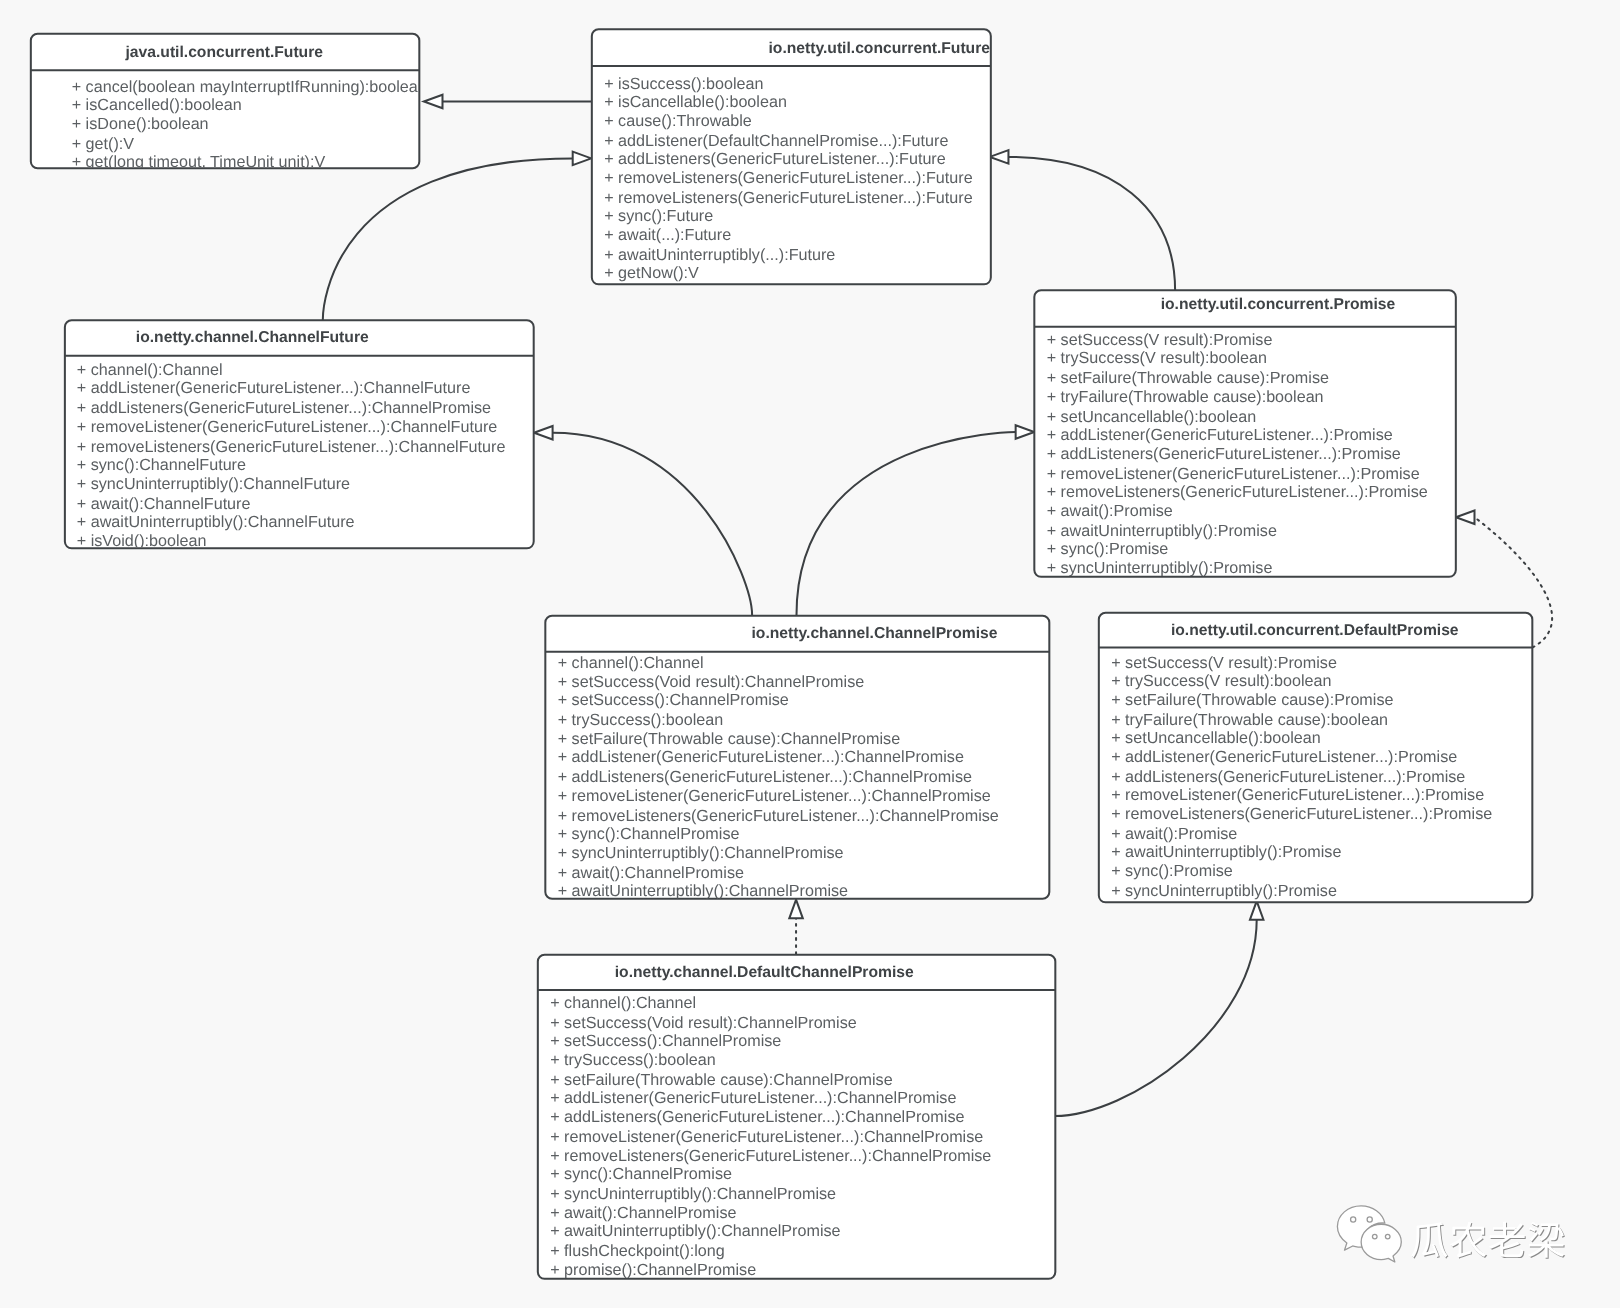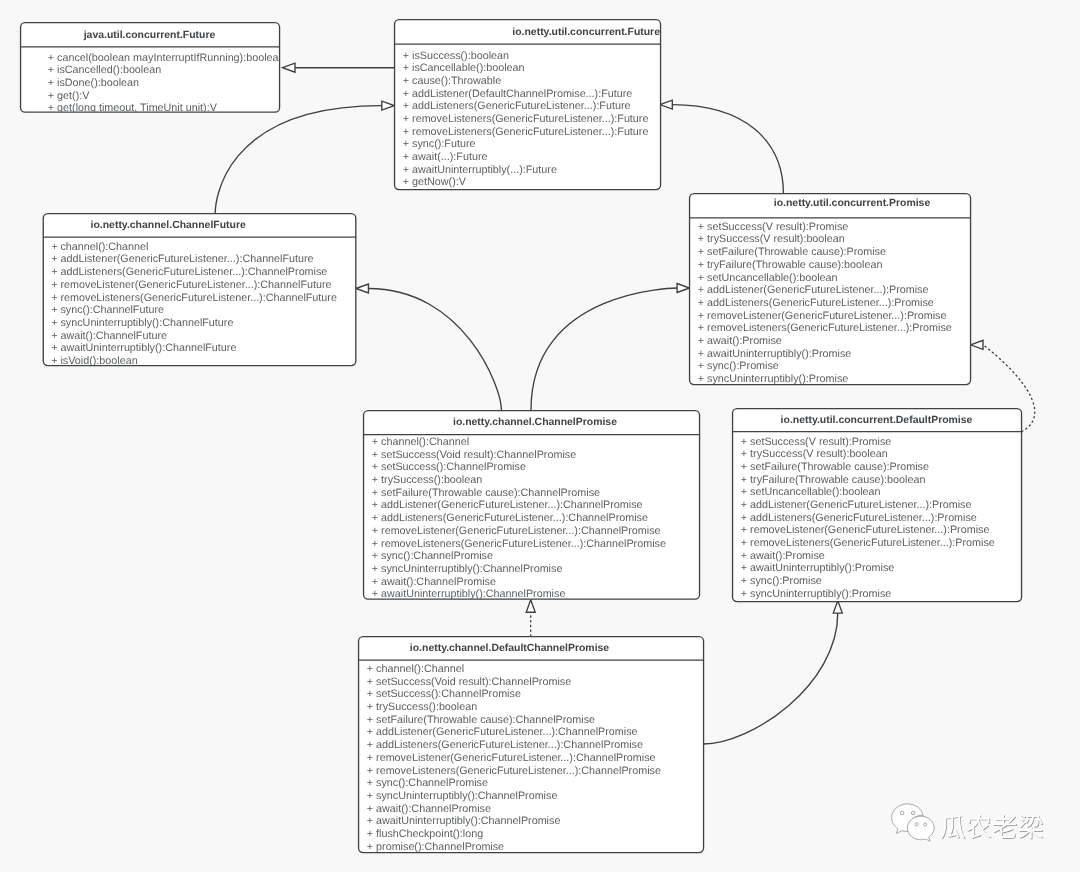--- a/index.html
+++ b/index.html
@@ -141,21 +141,21 @@
     <div class="m">+ addListeners(GenericFutureListener...):Promise</div>
     <div class="m">+ removeListener(GenericFutureListener...):Promise</div>
     <div class="m">+ removeListeners(GenericFutureListener...):Promise</div>
     <div class="m">+ await():Promise</div>
     <div class="m">+ awaitUninterruptibly():Promise</div>
     <div class="m">+ sync():Promise</div>
     <div class="m">+ syncUninterruptibly():Promise</div>
   </div>
 </div>
 <div class="uml" style="left:363px;top:410px;width:336px;height:188.6px;">
-  <div class="hdr" style="width:344px;top:7.40px;">io.netty.channel.ChannelPromise</div>
+  <div class="hdr" style="width:344px;top:7.40px;padding-left:48px;">io.netty.channel.ChannelPromise</div>
   <div class="body" style="left:8.80px;top:26.05px;">
     <div class="m">+ channel():Channel</div>
     <div class="m">+ setSuccess(Void result):ChannelPromise</div>
     <div class="m">+ setSuccess():ChannelPromise</div>
     <div class="m">+ trySuccess():boolean</div>
     <div class="m">+ setFailure(Throwable cause):ChannelPromise</div>
     <div class="m">+ addListener(GenericFutureListener...):ChannelPromise</div>
     <div class="m">+ addListeners(GenericFutureListener...):ChannelPromise</div>
     <div class="m">+ removeListener(GenericFutureListener...):ChannelPromise</div>
     <div class="m">+ removeListeners(GenericFutureListener...):ChannelPromise</div>

